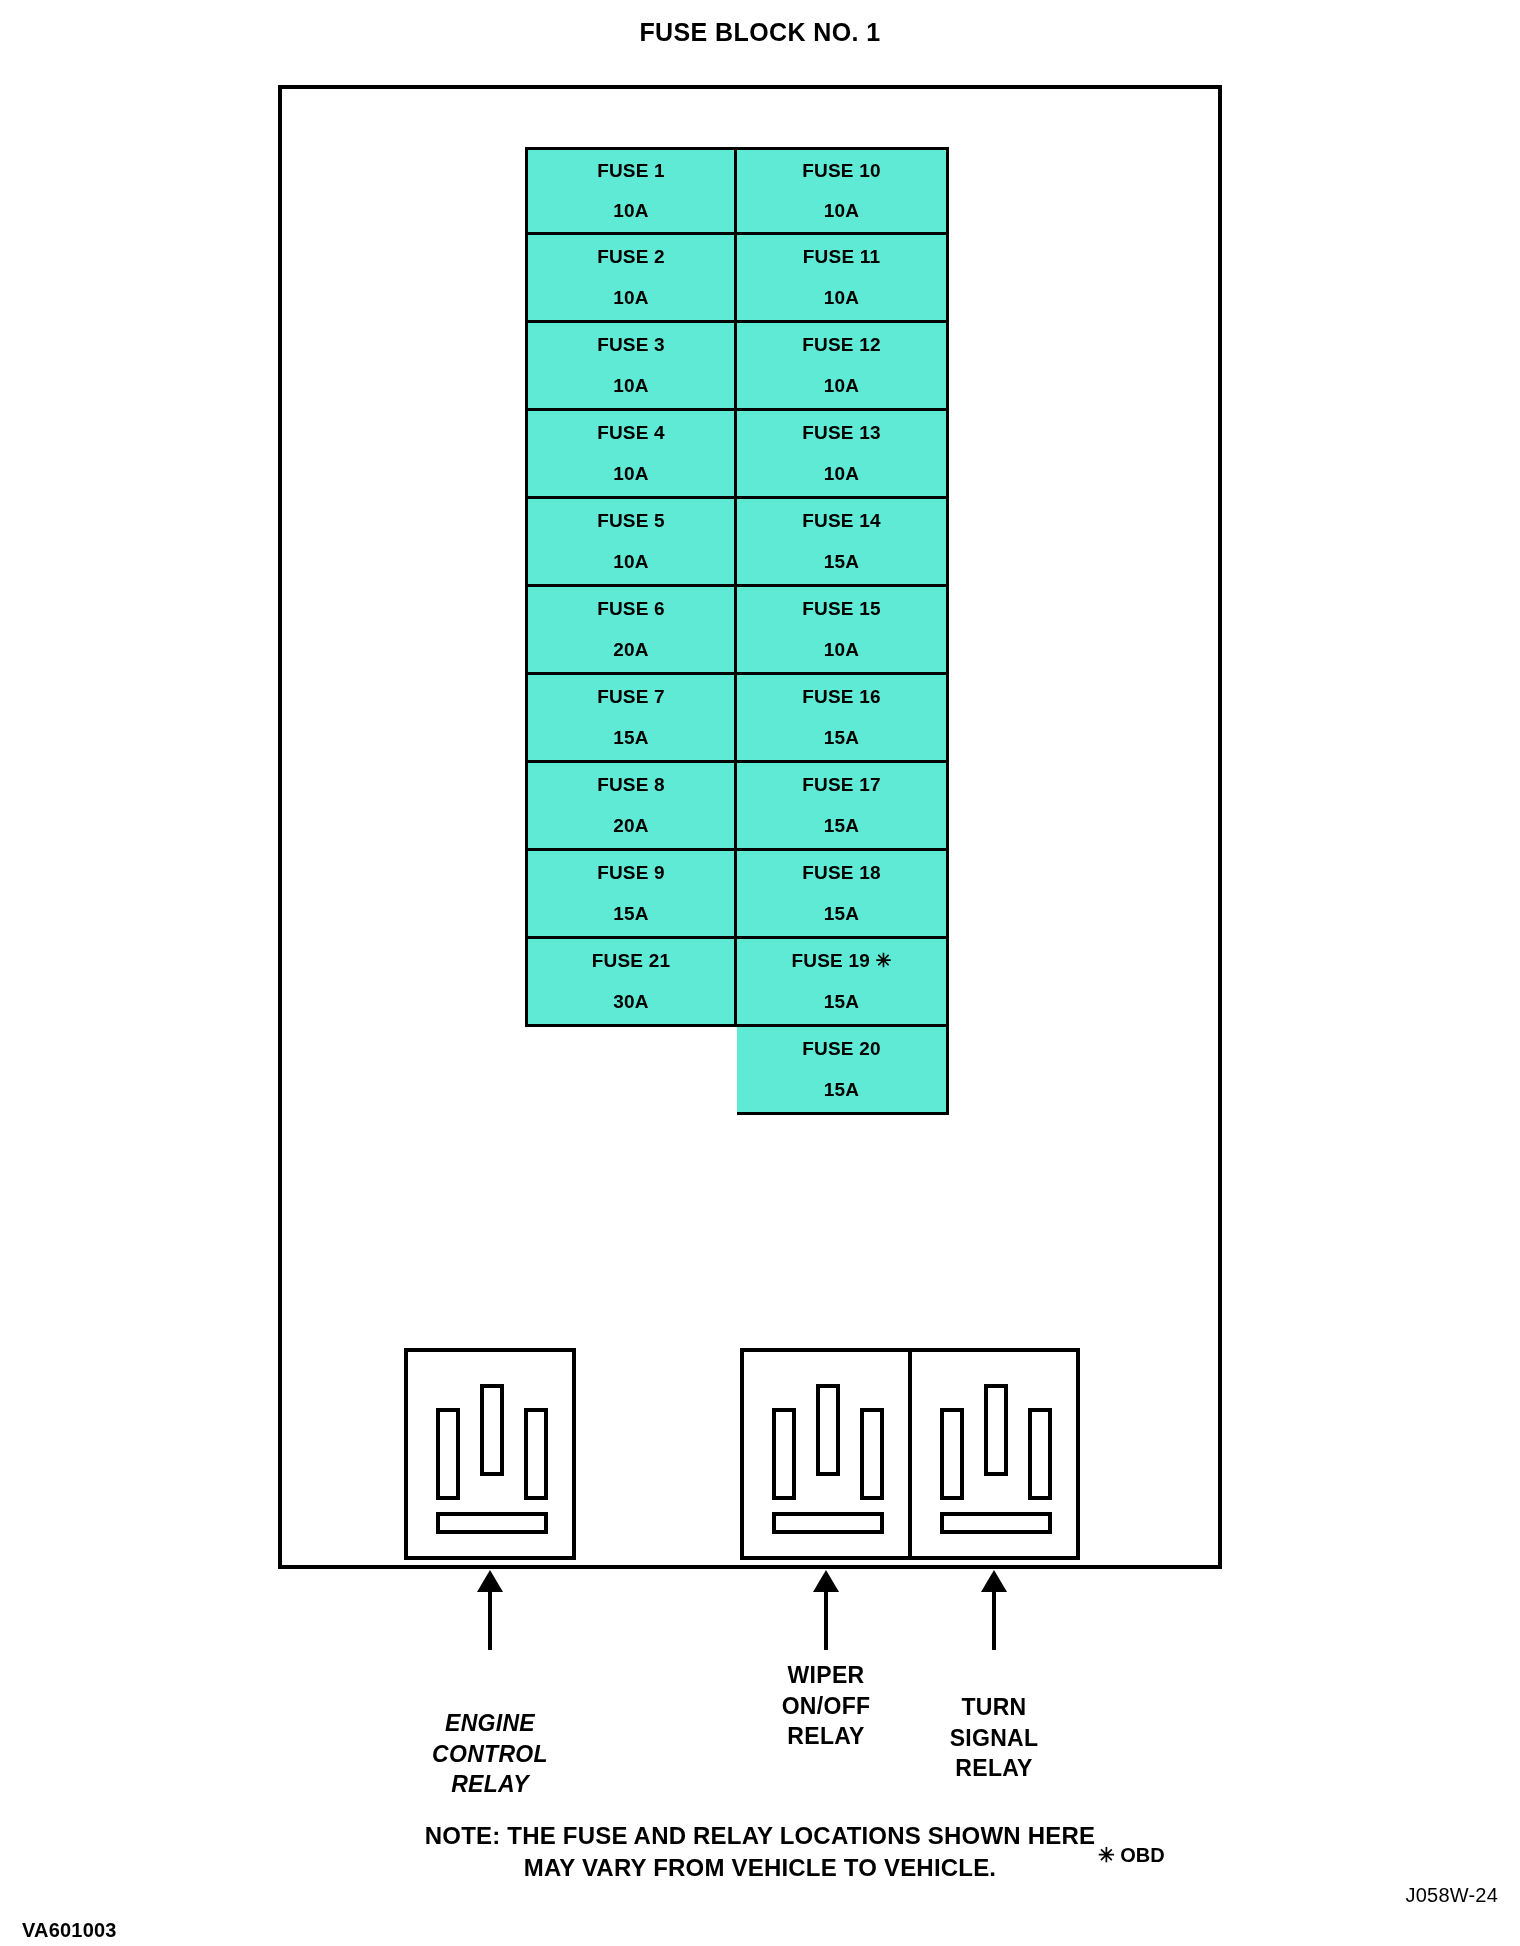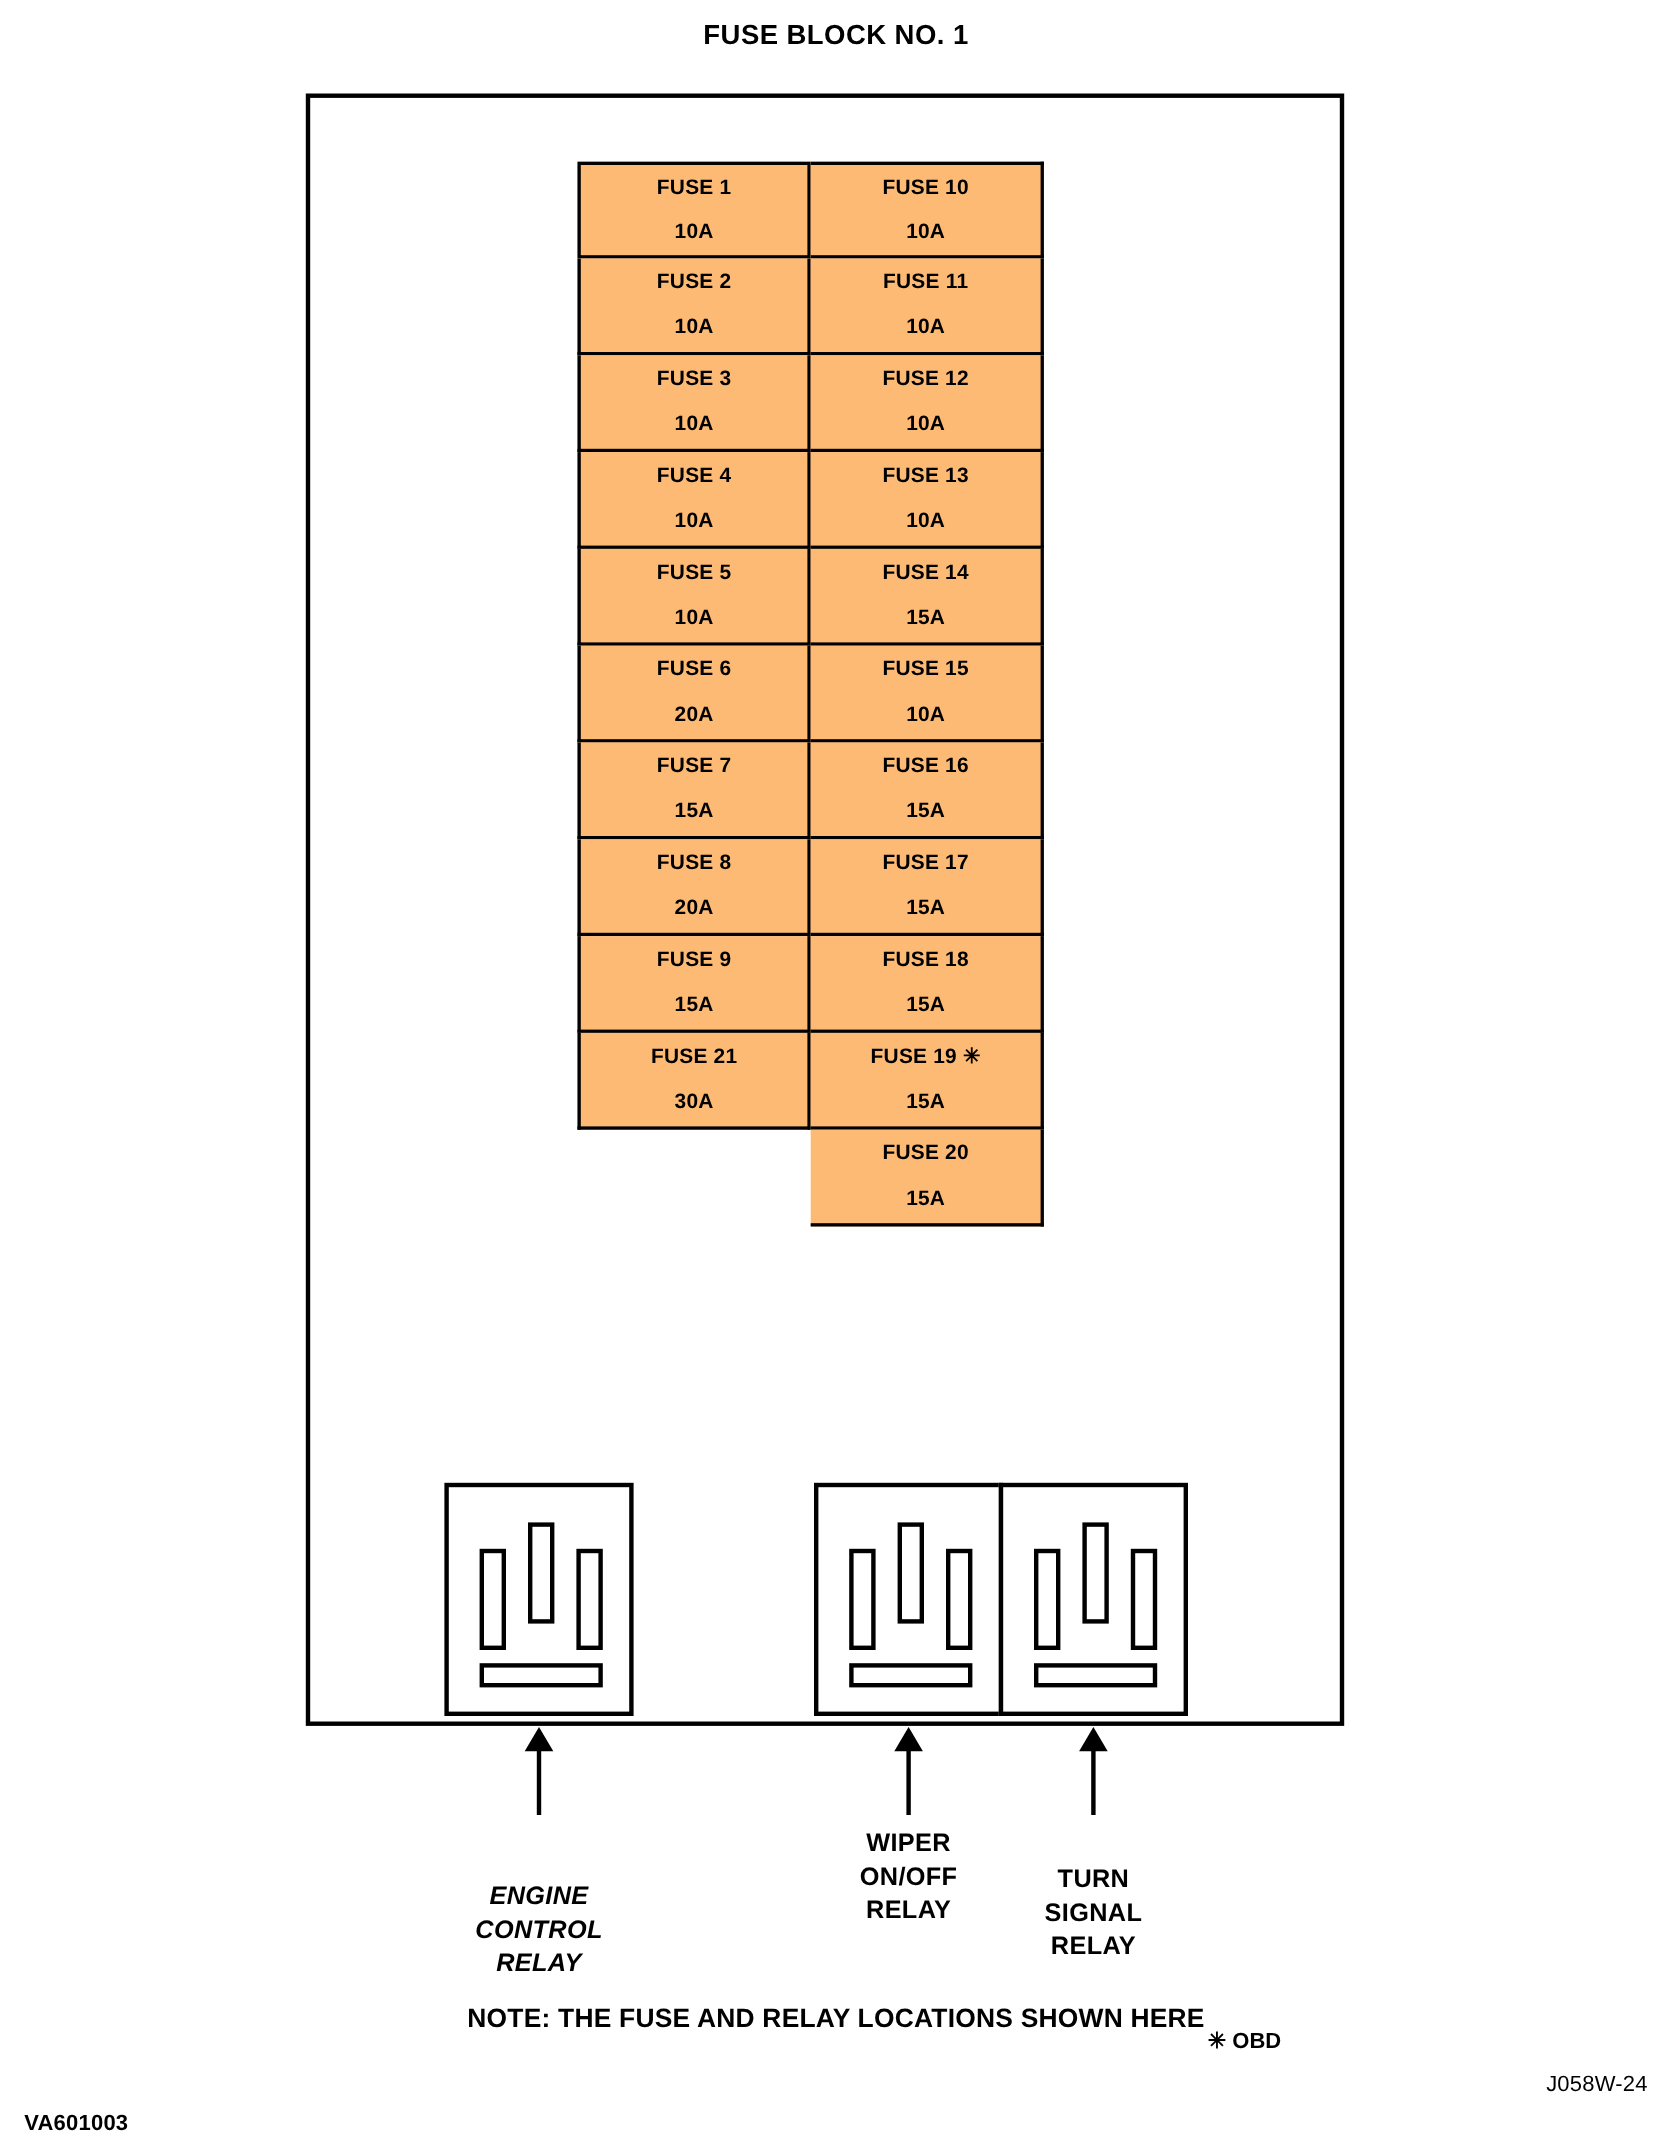--- a/index.html
+++ b/index.html
@@ -59,21 +59,21 @@
     box-sizing: border-box;
     border: 3px solid #000;
     display: flex;
     flex-direction: column;
     align-items: center;
     justify-content: center;
     line-height: 1.28;
     font-size: 19px;
     font-weight: bold;
     letter-spacing: 0.2px;
-    background: #fdba74;
+    background: #5eead4;
   }
   
   .fuse-cell + .fuse-cell { border-top-width: 0; }
   .fuse-col.right .fuse-cell { border-left-width: 0; }
 
   .fuse-name { white-space: nowrap; }
   .fuse-amp  { white-space: nowrap; margin-top: 16px; }
 
   
   .relay-row {
@@ -315,17 +315,18 @@
 </div>
 
 <div class="relay-label" style="left:879px; top:1644px;margin-top:48px;">
   <span>TURN</span><br>
   <span>SIGNAL</span><br>
   <span>RELAY</span>
 </div>
 
 <div class="note">
   <span class="line">NOTE: THE FUSE AND RELAY LOCATIONS  SHOWN HERE</span>
+  <span class="line">MAY VARY FROM VEHICLE TO VEHICLE.</span>
 </div>
 
 <div class="obd">✳ OBD</div>
 <div class="code-left">VA601003</div>
 <div class="code-right">J058W-24</div>
 
 </body></html>

